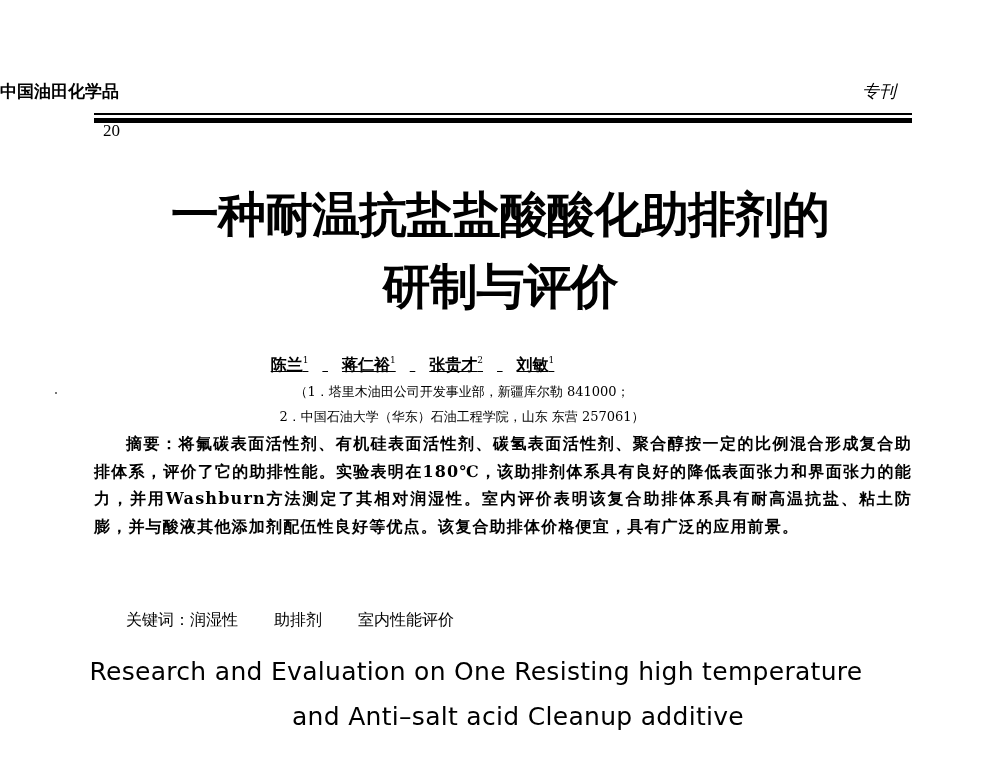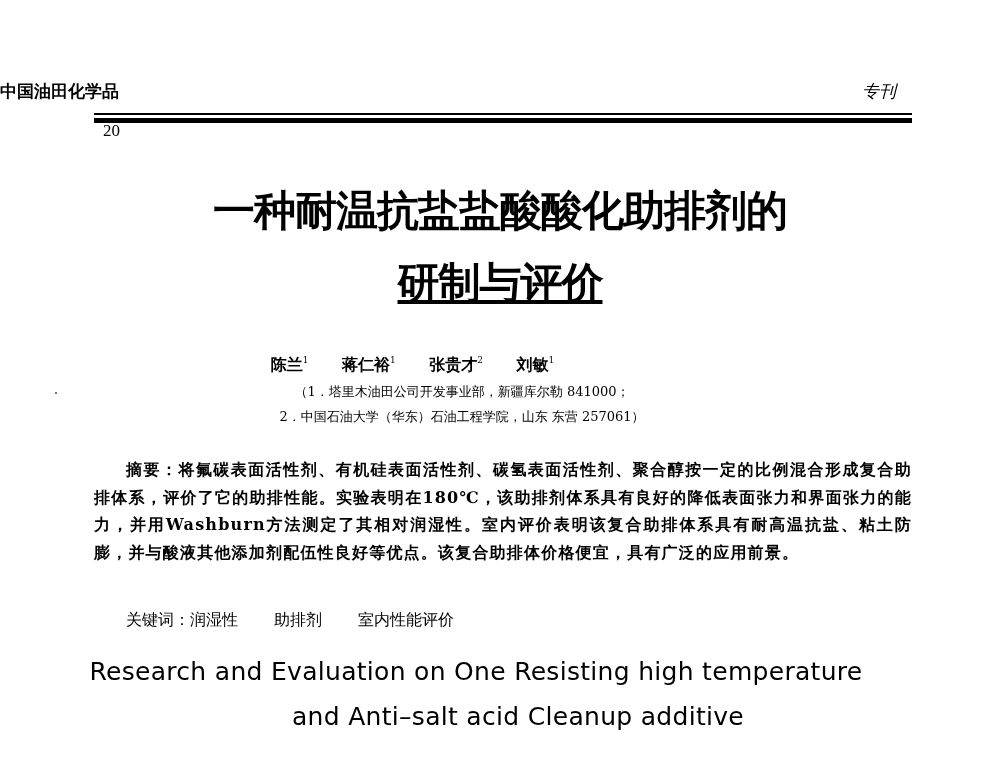--- a/index.html
+++ b/index.html
@@ -57,36 +57,37 @@
       top: 118px;
       height: 5px;
       background: #000;
     }
     .title {
       position: absolute;
       left: 0;
       width: 1000px;
       text-align: center;
       font-family: "DejaVu Sans", sans-serif;
-      font-size: 42px;
+      font-size: 48px;
       font-weight: bold;
       letter-spacing: -1px;
       line-height: 1;
     }
     .title.l1 { top: 190px; }
-    .title.l2 { top: 262px; text-decoration: underline; }
+    .title.l2 { top: 262px; }
     .authors {
       position: absolute;
       left: 0;
       width: 825px;
       top: 355px;
       text-align: center;
       font-size: 16px;
       font-weight: bold;
       font-family: "DejaVu Serif", serif;
+      text-decoration: underline;
     }
     .authors span.author {
       margin: 0 14px;
     }
     .authors sup {
       font-size: 9px;
       font-weight: normal;
       vertical-align: 7px;
     }
     .affil {
@@ -96,21 +97,21 @@
       text-align: center;
       font-size: 13px;
       font-family: "DejaVu Serif", serif;
     }
     .affil.a1 { top: 383px; }
     .affil.a2 { top: 408px; }
     .abstract {
       position: absolute;
       left: 94px;
       width: 818px;
-      top: 456px;
+      top: 430px;
       font-size: 16px;
       font-weight: bold;
       line-height: 27.5px;
       letter-spacing: 1.2px;
       text-align: justify;
       text-indent: 32px;
       font-family: "DejaVu Serif", serif;
     }
     .keywords {
       position: absolute;

